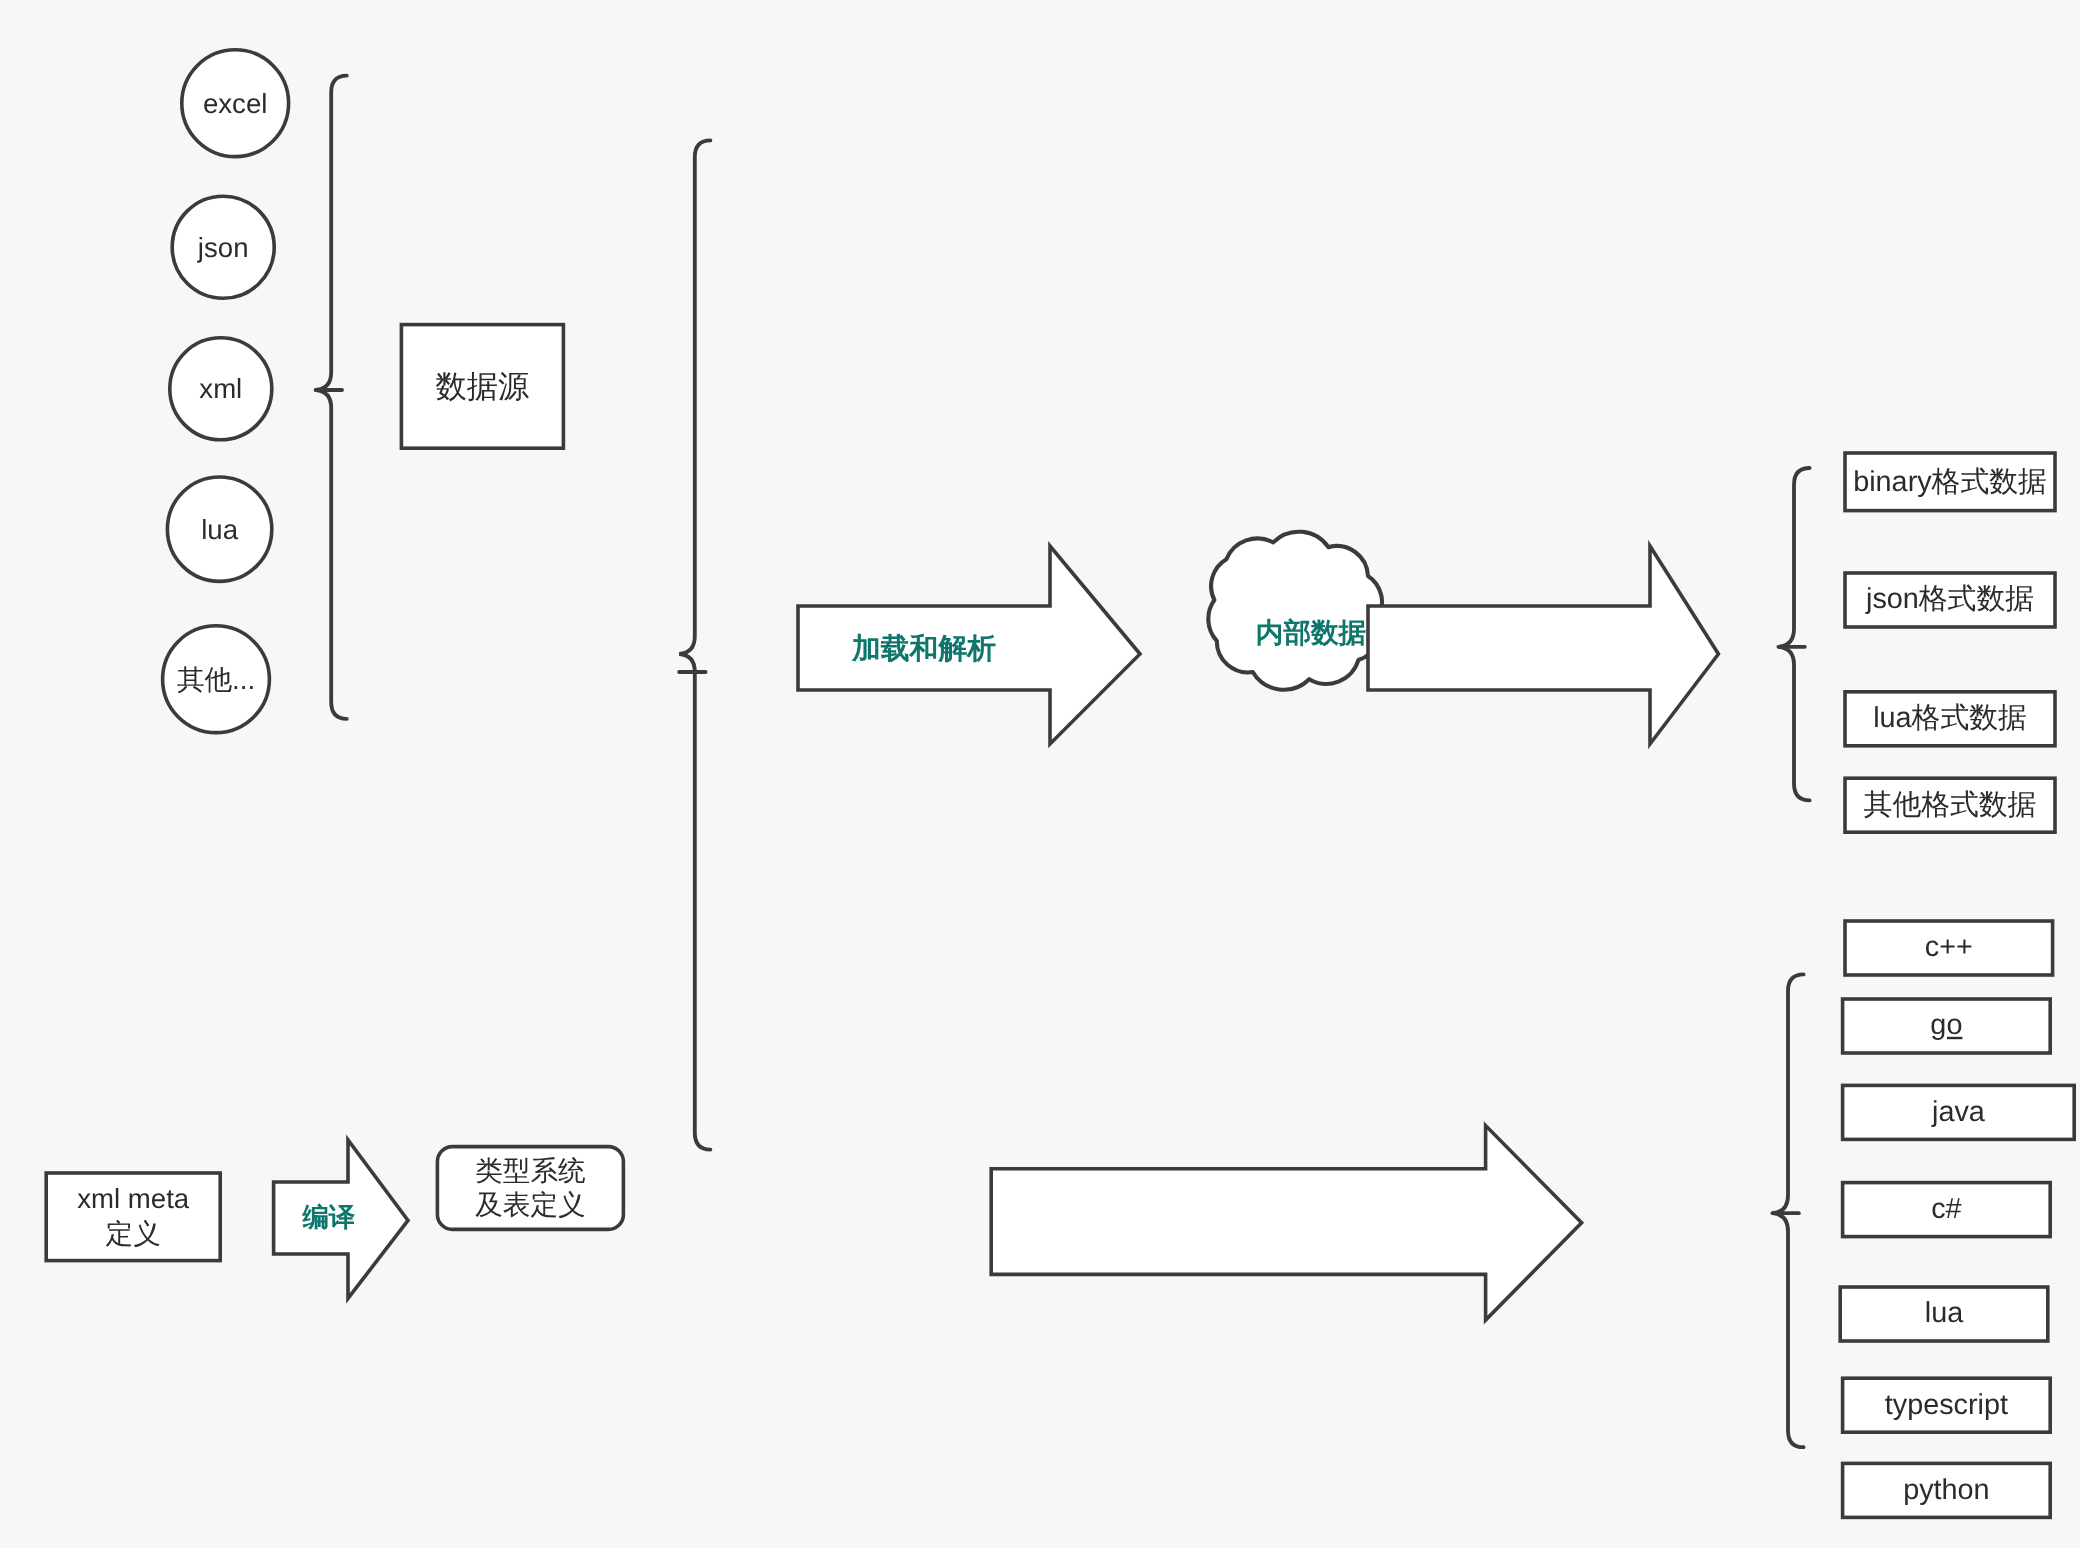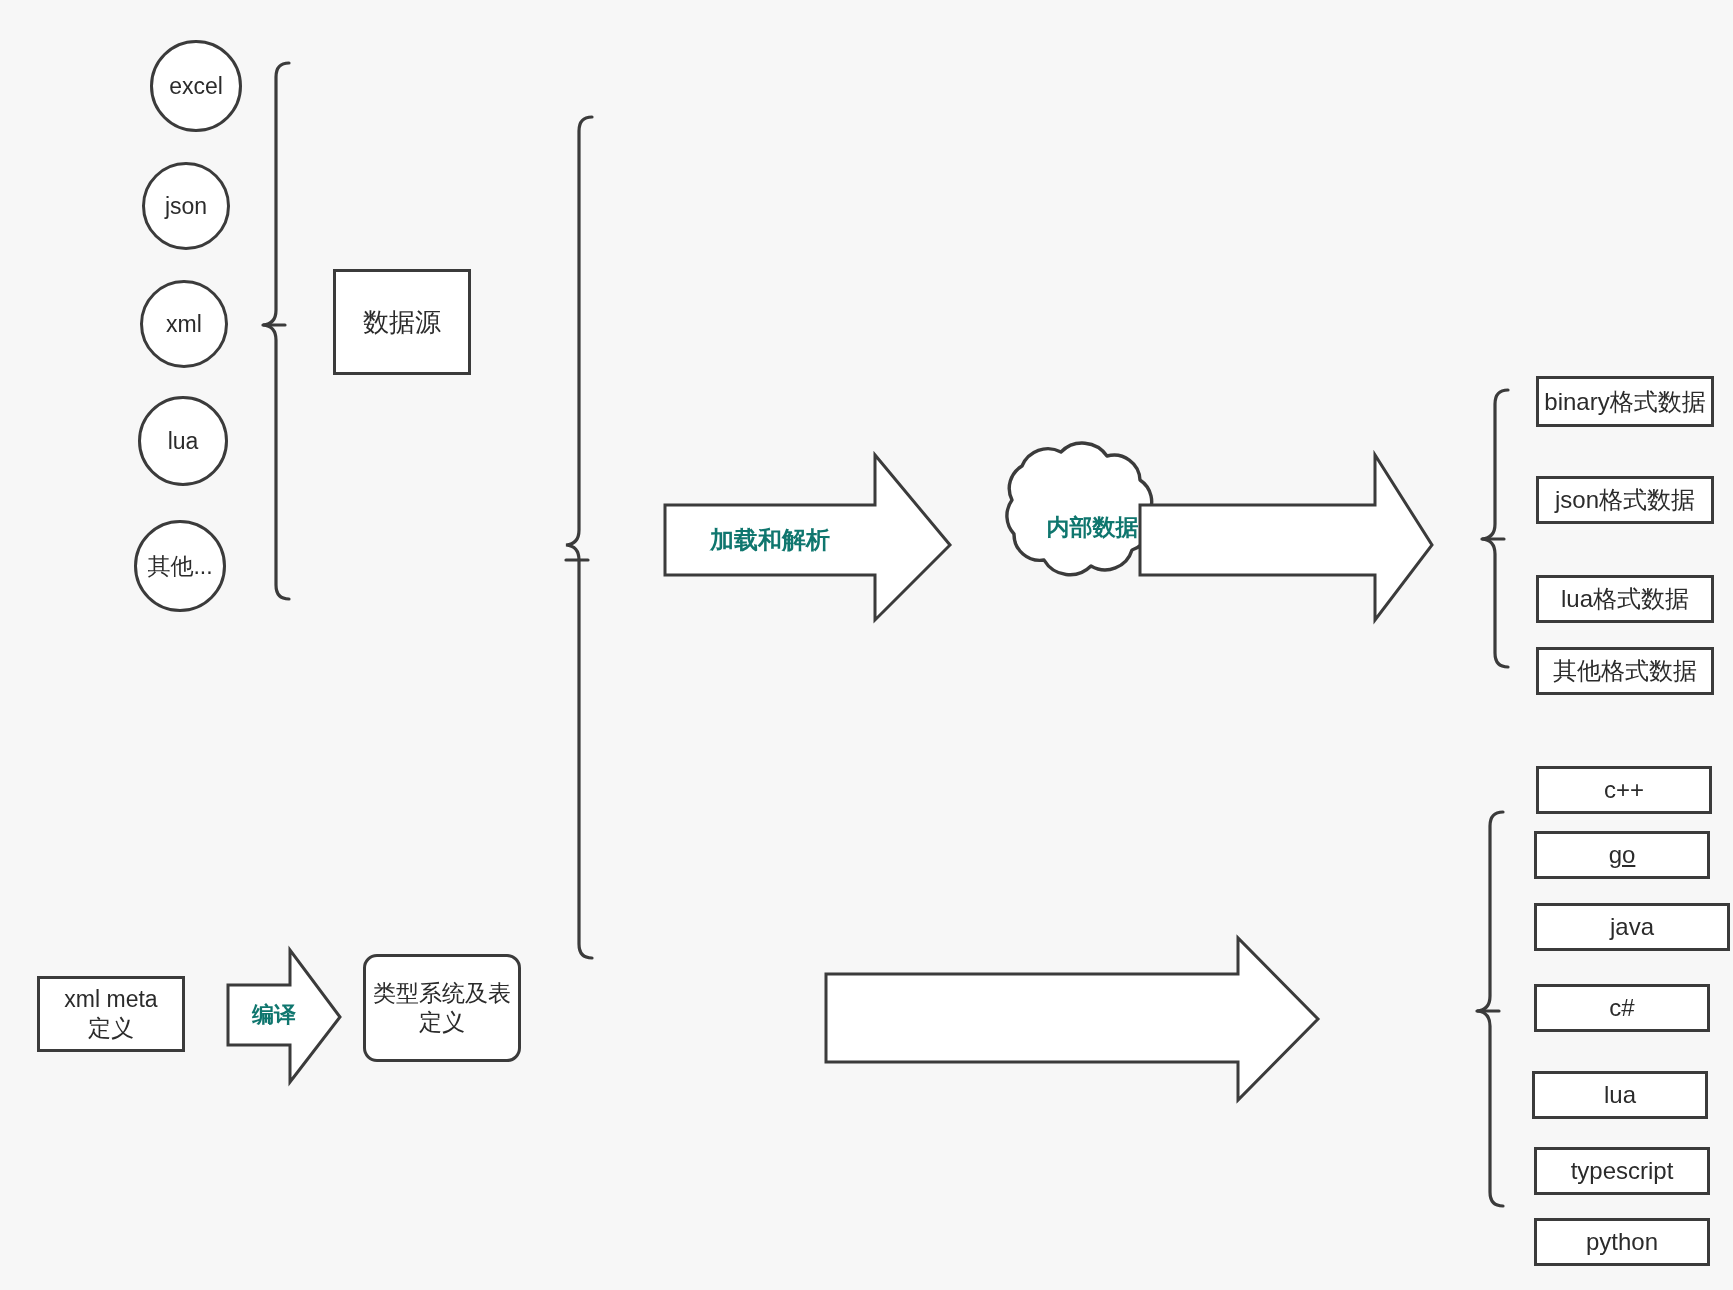--- a/index.html
+++ b/index.html
@@ -132,21 +132,21 @@
 
 
   <div class="arrow-label fs-23" style="left:1000px; top:505px; width:185px; height:44px;">
     <span>内部数据</span>
   </div>
 
   <div class="node rect fs-25" style="left:37px; top:976px; width:148px; height:76px; padding:0 20px;">
     <span>xml meta定义</span>
   </div>
 
-  <div class="node rounded fs-25" style="left:363px; top:954px; width:158px; height:108px; padding:0 1px;">
+  <div class="node rounded fs-25" style="left:363px; top:954px; width:158px; height:72px; padding:0 24px;">
     <span>类型系统及表定义</span>
   </div>
 
   <div class="node rect fs-24" style="left:1536px; top:376px; width:178px; height:51px;">
     <span>binary格式数据</span>
   </div>
   <div class="node rect fs-24" style="left:1536px; top:476px; width:178px; height:48px;">
     <span>json格式数据</span>
   </div>
   <div class="node rect fs-24" style="left:1536px; top:575px; width:178px; height:48px;">

